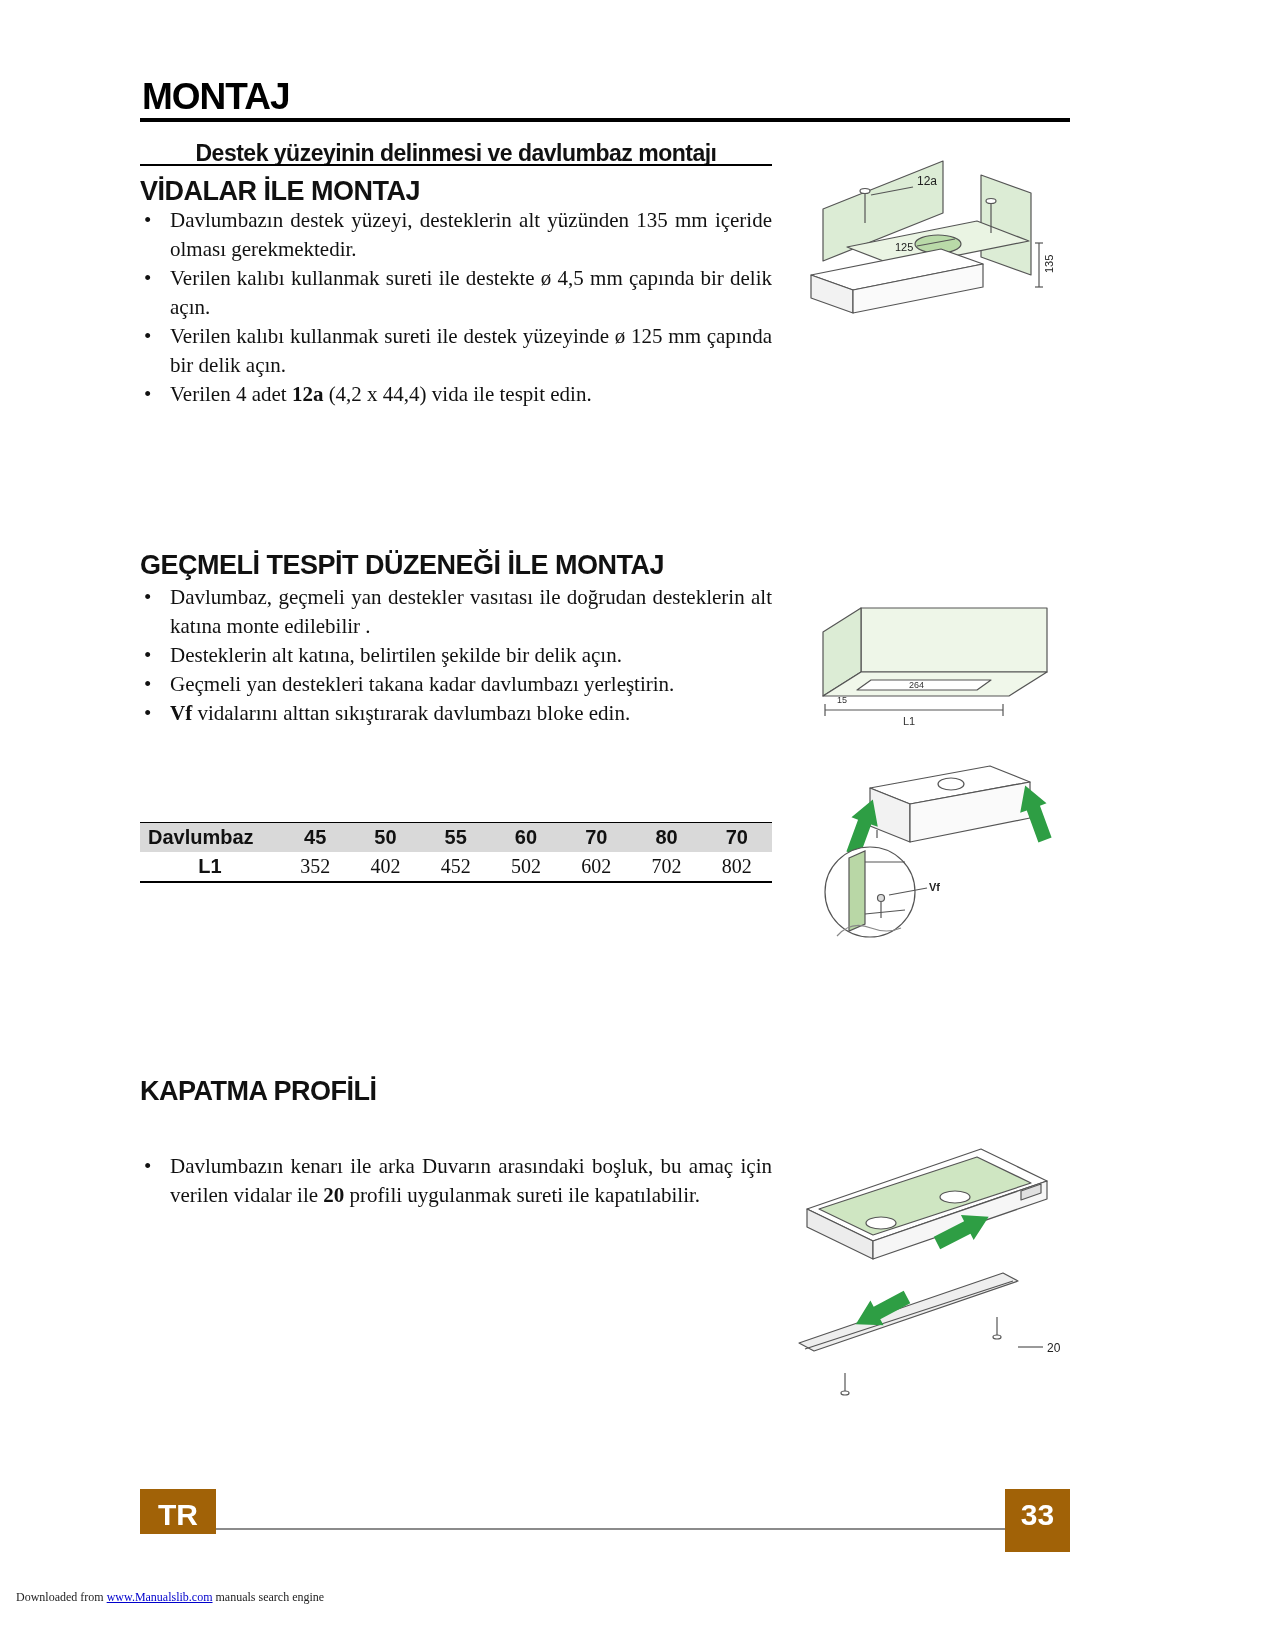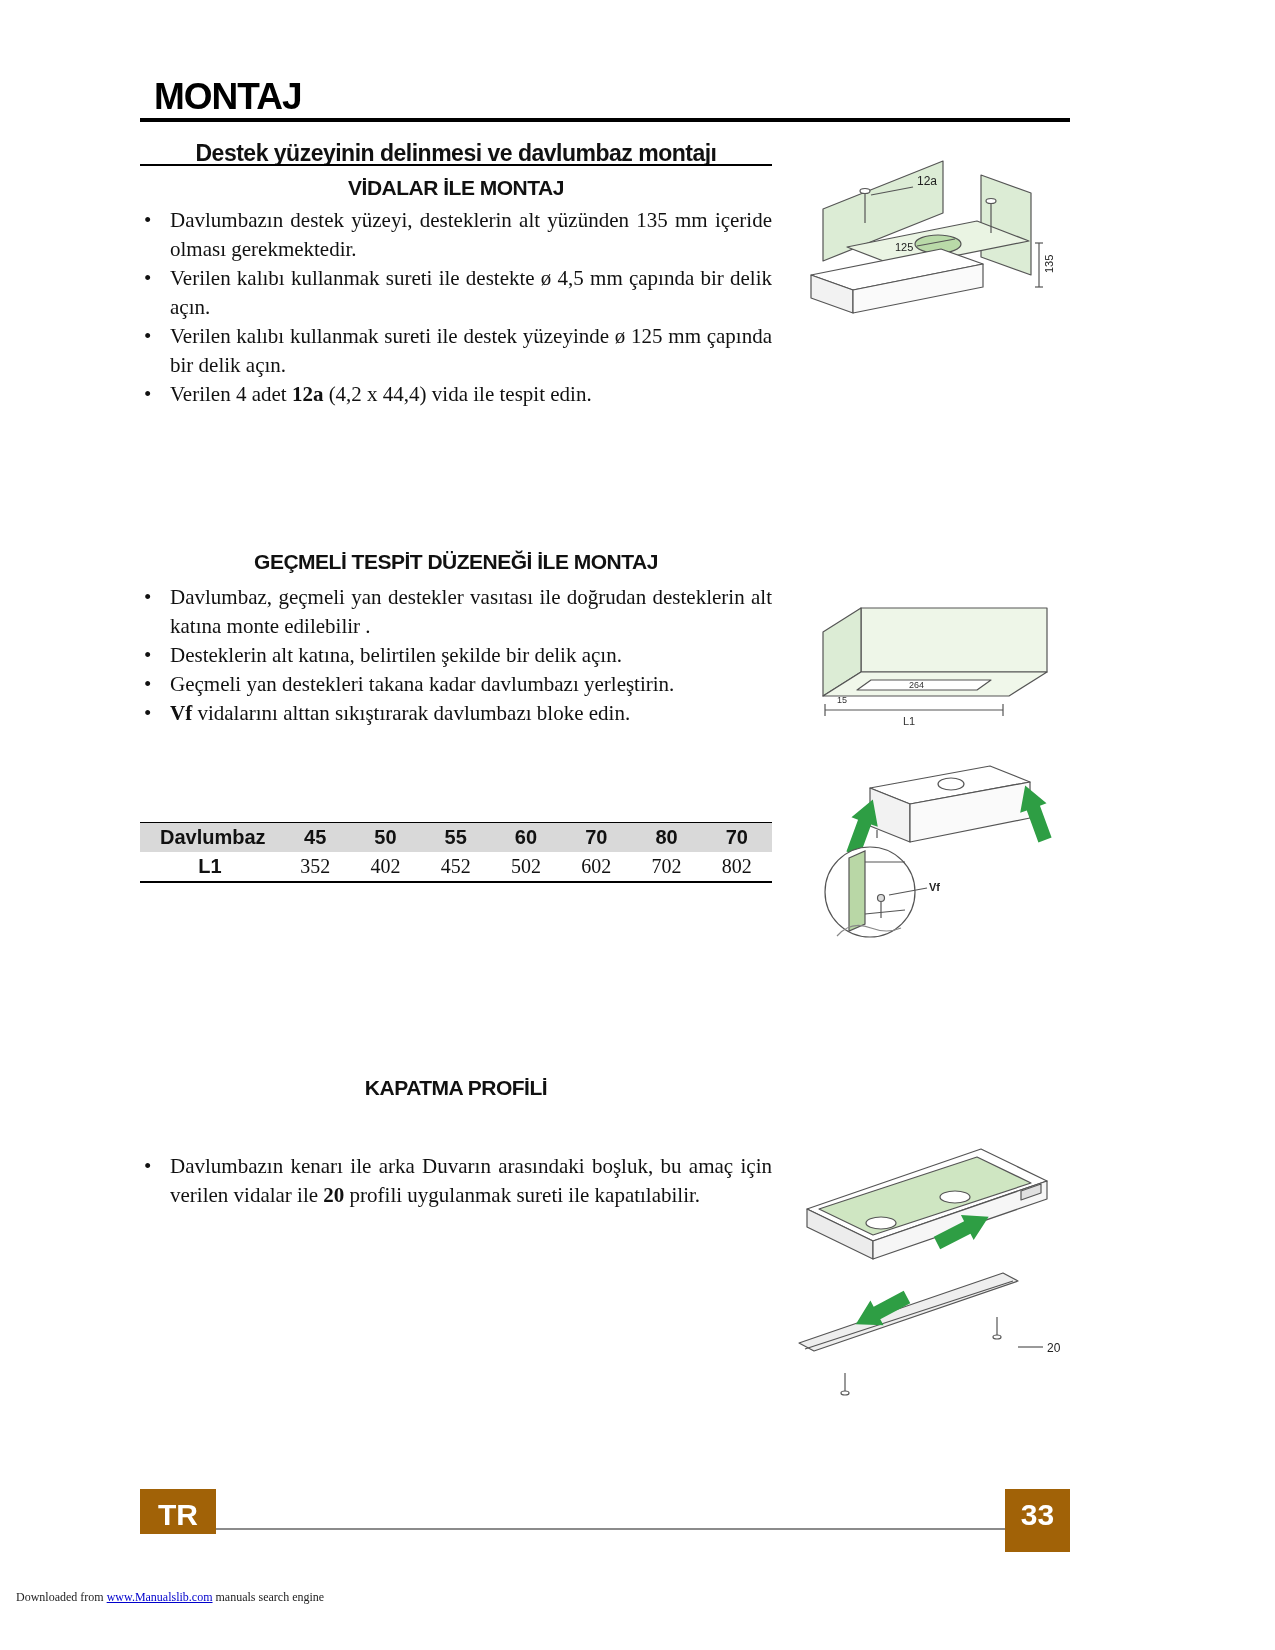--- a/index.html
+++ b/index.html
@@ -4,54 +4,54 @@
 <style>
   html, body { margin:0; padding:0; background:#ffffff; }
   body { width:1275px; height:1650px; position:relative; font-family:"Liberation Serif", serif; color:#111; overflow:hidden; }
   .abs { position:absolute; }
 
   
   .page-title { font-family:"Liberation Sans", sans-serif; font-weight:bold; font-size:37px; letter-spacing:-1px; color:#000; }
   .title-rule { background:#000; height:4px; }
   .section-title { font-family:"Liberation Sans", sans-serif; font-weight:bold; font-size:23px; text-align:center; letter-spacing:-0.5px; }
   .section-rule { background:#000; height:2px; }
-  .sub-heading { font-family:"Liberation Sans", sans-serif; font-weight:bold; font-size:21px; text-align:center; letter-spacing:-0.5px; }
+  .sub-heading { font-family:"Liberation Sans", sans-serif; font-weight:bold; font-size:27px; letter-spacing:-0.5px; }
 
   
   .bullets { width:632px; font-size:21px; line-height:29px; }
   .bullet { display:flex; }
   .bullet .dot { width:26px; flex:0 0 26px; padding-left:4px; }
   .bullet .btext { flex:1; text-align:justify; }
   .bullet .btext b { font-weight:bold; }
 
   
   .spec-table { width:632px; border-top:1px solid #000; border-bottom:2px solid #000; }
   .t-row { display:grid; grid-template-columns:140px repeat(7, 1fr); align-items:center; height:29px; }
   .t-head { background:#d9d9d9; font-family:"Liberation Sans", sans-serif; font-weight:bold; font-size:20px; }
   .t-cell { text-align:center; }
-  .t-head .t-first { text-align:left; padding-left:20px; }
+  .t-head .t-first { text-align:left; padding-left:8px; }
   .t-data { font-size:20px; }
   .t-data .t-first { font-family:"Liberation Sans", sans-serif; font-weight:bold; }
 
   
   .fig { position:absolute; }
 
   
   .footer-badge { background:#a16207; color:#ffffff; font-family:"Liberation Sans", sans-serif; font-weight:bold; display:flex; align-items:flex-end; justify-content:center; }
   .footer-lang { left:140px; top:1489px; width:76px; height:43px; font-size:30px; padding-bottom:2px; }
   .footer-page { left:1005px; top:1489px; width:65px; height:43px; font-size:30px; padding-bottom:20px; }
   .footer-rule { left:216px; top:1528px; width:789px; height:2px; background:#8b8b8b; }
 
   .downloaded { left:16px; top:1590px; font-size:12px; color:#222; }
   .dl-link { color:#0000cc; text-decoration:underline; cursor:pointer; }
 </style>
 </head>
 <body>
 
-<div class="abs page-title" style="left:154px; top:76px;">MONTAJ</div>
+<div class="abs page-title" style="left:142px; top:76px;">MONTAJ</div>
 <div class="abs title-rule" style="left:140px; top:118px; width:930px;"></div>
 
 <div class="abs section-title" style="left:140px; top:140px; width:632px;">Destek yüzeyinin delinmesi ve davlumbaz montajı</div>
 <div class="abs section-rule" style="left:140px; top:164px; width:632px;"></div>
 
 <div class="abs sub-heading" style="left:140px; top:176px; width:632px;">VİDALAR İLE MONTAJ</div>
 
 <div class="abs bullets" style="left:140px; top:206px;">
   <div class="bullet">
     <span class="dot">•</span>

